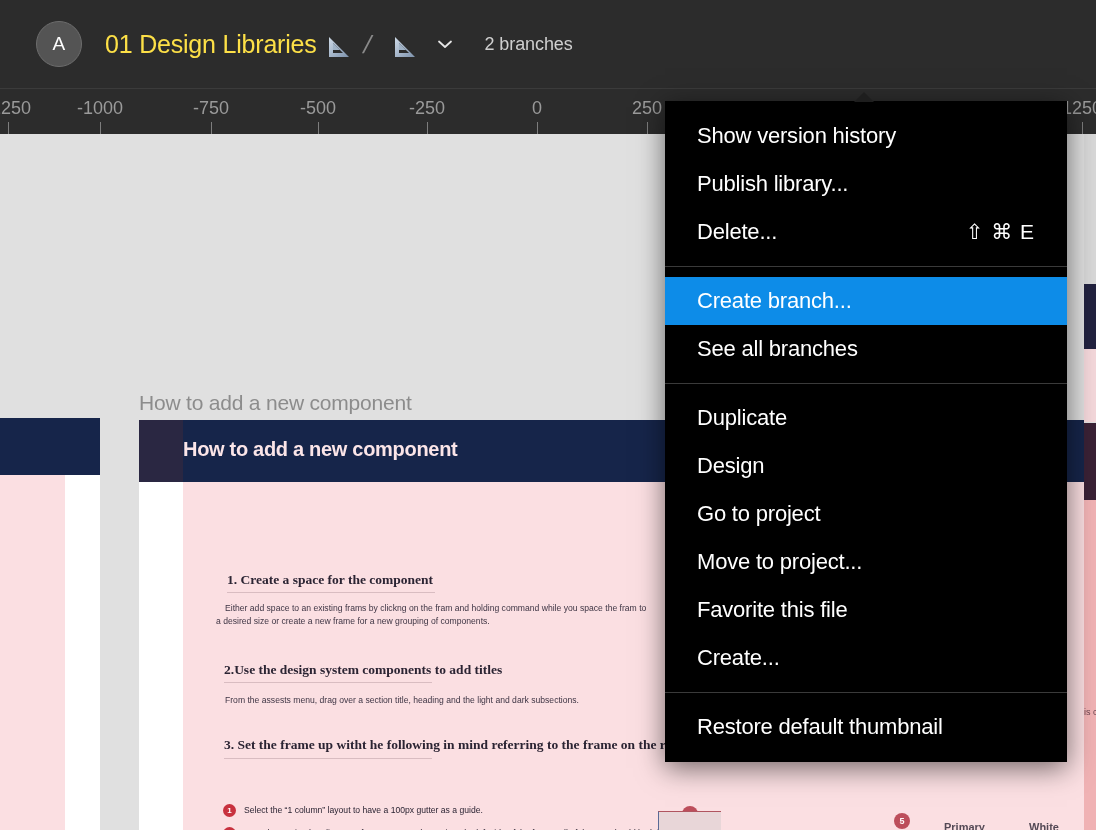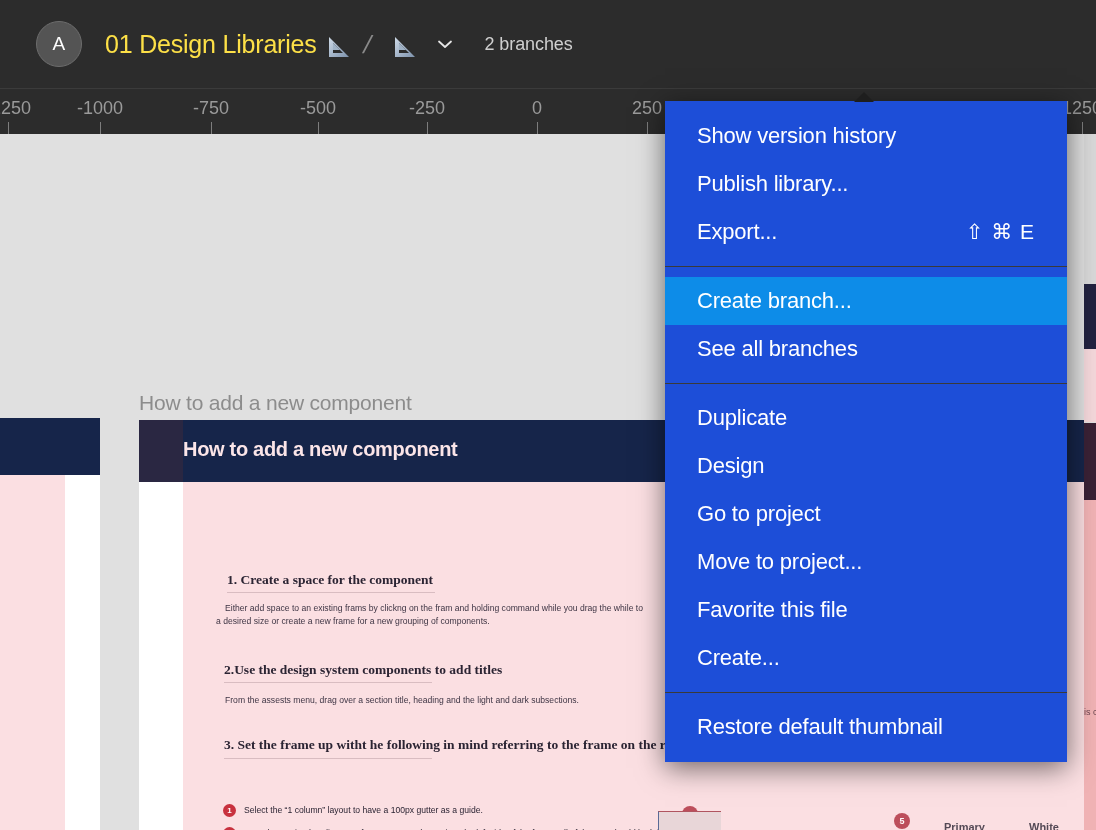--- a/index.html
+++ b/index.html
@@ -240,21 +240,21 @@
     left: 1066px;
     width: 30px;
   }
 
   
   .ctxmenu {
     position: absolute;
     left: 665px;
     top: 101px;
     width: 402px;
-    background: #1d4ed8;
+    background: #000000;
     z-index: 40;
     box-shadow: 0 6px 26px rgba(0,0,0,0.55);
     padding: 11px 0 11px 0;
     box-sizing: border-box;
   }
   .mi {
     position: relative;
     height: 48px;
     display: flex;
     align-items: center;
@@ -323,21 +323,21 @@
 
     <div class="frame-main">
       <div class="fm-hdr-dark"></div>
       <div class="fm-hdr-navy"></div>
       <div class="fm-hdr-text">How to add a new component</div>
 
       <div class="fm-body">
 
         <div class="fm-sec-h" style="left:44px;top:90px;">1.  Create a space for the component</div>
         <div class="fm-rule" style="left:44px;top:110px;width:208px;"></div>
-        <div class="fm-p" style="left:42px;top:120px;">Either add space to an existing frams by clickng on the fram and holding command while you drag the while to</div>
+        <div class="fm-p" style="left:42px;top:120px;">Either add space to an existing frams by clickng on the fram and holding command while you space the fram to</div>
         <div class="fm-p" style="left:33px;top:133px;">a desired size or create a new frame for a new grouping of components.</div>
 
         <div class="fm-sec-h" style="left:41px;top:180px;">2.Use the design system components to add titles</div>
         <div class="fm-rule" style="left:41px;top:200px;width:208px;"></div>
         <div class="fm-p" style="left:42px;top:212px;">From the assests menu, drag over a section title, heading and the light and dark subsections.</div>
 
         <div class="fm-sec-h" style="left:41px;top:255px;">3. Set the frame up witht he following in mind referring to the frame on the right.</div>
         <div class="fm-rule" style="left:41px;top:276px;width:208px;"></div>
 
         <div class="fm-num" style="left:40px;top:322px;">1</div>
@@ -420,21 +420,21 @@
   <div class="ctxmenu">
     <div class="ctx-arrow"></div>
     <div id="ctx-body">
         <div class="mi">
           <span>Show version history</span>
         </div>
         <div class="mi">
           <span>Publish library...</span>
         </div>
         <div class="mi">
-          <span>Export...</span>
+          <span>Delete...</span>
           <span class="shortcut">⇧ ⌘ E</span>
         </div>
         <div class="mi-sep"></div>
         <div class="mi sel">
           <span>Create branch...</span>
         </div>
         <div class="mi">
           <span>See all branches</span>
         </div>
         <div class="mi-sep"></div>

